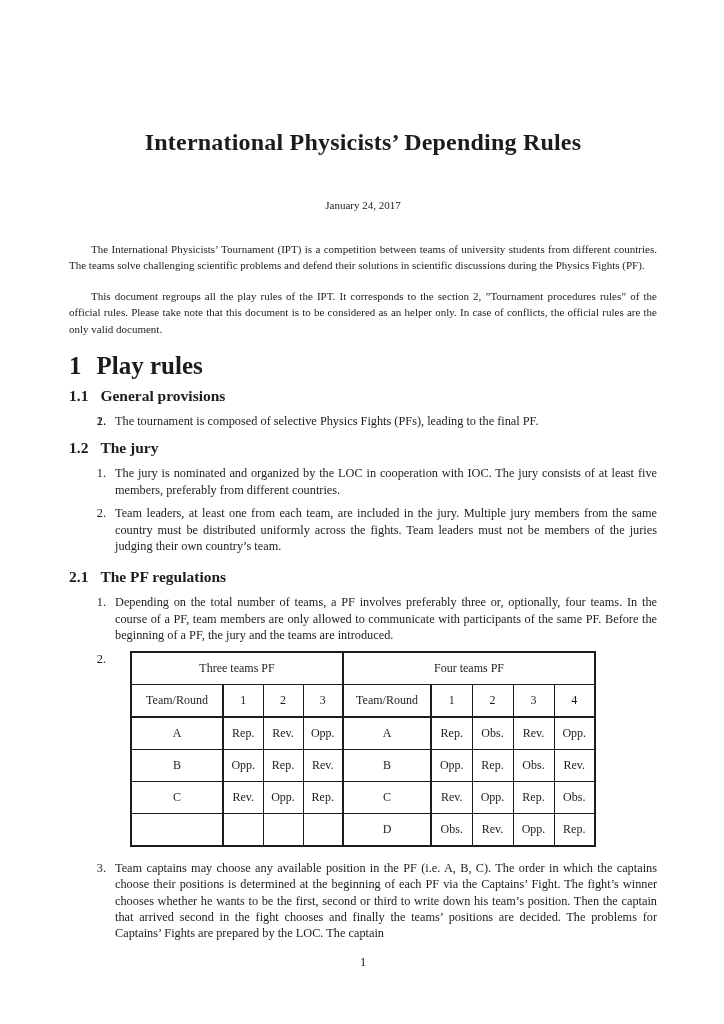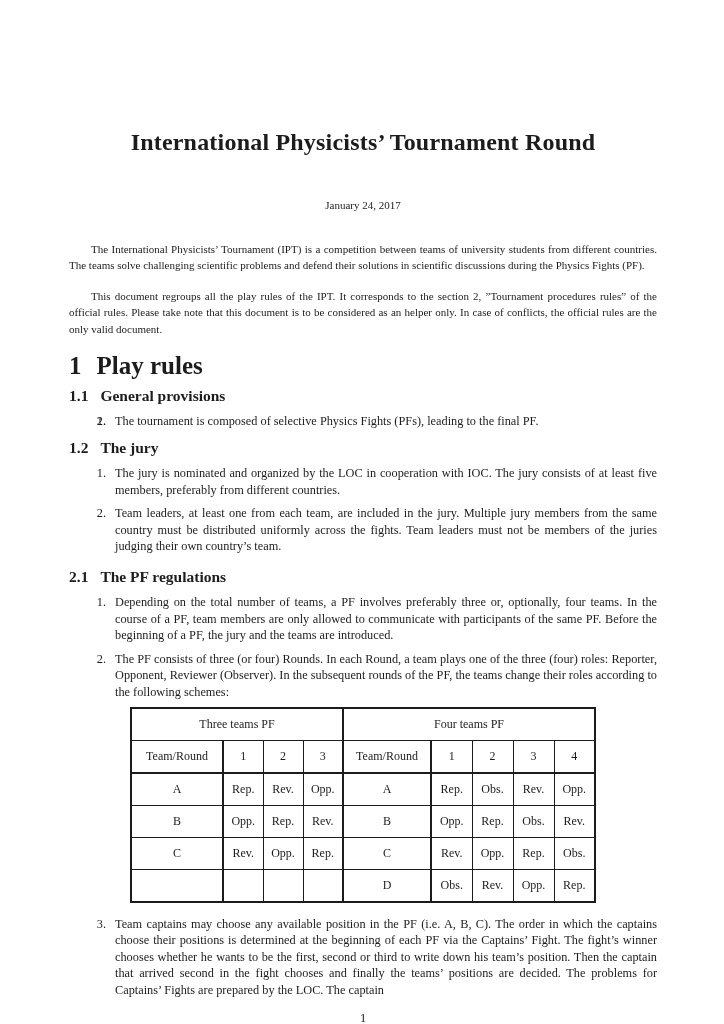--- a/index.html
+++ b/index.html
@@ -55,21 +55,21 @@
   tr.hdr td { border-bottom-width:2px; }
 
   .pagenum { margin-top:13px; text-align:center; font-size:12.5px; }
 </style>
 </head>
 <body>
 
 <div class="page">
   <div class="content">
 
-    <h1 class="doc-title">International Physicists’ Tournament Round</h1>
+    <h1 class="doc-title">International Physicists’ Depending Rules</h1>
     <div class="doc-date">January 24, 2017</div>
 
     <p class="para p1">The International Physicists’ Tournament (IPT) is a competition between teams of university students from different countries. The teams solve challenging scientific problems and defend their solutions in scientific discussions during the Physics Fights (PF).</p>
     <p class="para p2">This document regroups all the play rules of the IPT. It corresponds to the section 2, ”Tournament procedures rules” of the official rules. Please take note that this document is to be considered as an helper only. In case of conflicts, the official rules are the only valid document.</p>
 
     <h2 class="sec-h">
       <span class="sec-num">1</span><span>Play rules</span>
     </h2>
 
     <h3 class="sub-h">
@@ -92,21 +92,21 @@
       <span class="inum">2.</span><span>Team leaders, at least one from each team, are included in the jury. Multiple jury members from the same country must be distributed uniformly across the fights. Team leaders must not be members of the juries judging their own country’s team.</span>
     </div>
 
     <h3 class="sub-h pf">
       <span class="sec-num">2.1</span><span>The PF regulations</span>
     </h3>
     <div class="item first">
       <span class="inum">1.</span><span>Depending on the total number of teams, a PF involves preferably three or, optionally, four teams. In the course of a PF, team members are only allowed to communicate with participants of the same PF. Before the beginning of a PF, the jury and the teams are introduced.</span>
     </div>
     <div class="item">
-      <span class="inum">2.</span><span>The PF consists of three (or four) Rounds. In each Round, a team plays one of the three (four) roles: Reporter, Opponent, Reviewer (Observer). In the subsequent rounds of the PF, the teams change their roles according to the following schemes:</span>
+      <span class="inum">2.</span>
     </div>
 
     <div class="tablewrap">
       <table class="roles">
         <colgroup>
           <col style="width:92px">
             <col style="width:40px">
             <col style="width:40px">
             <col style="width:40px">
           <col style="width:88px">

